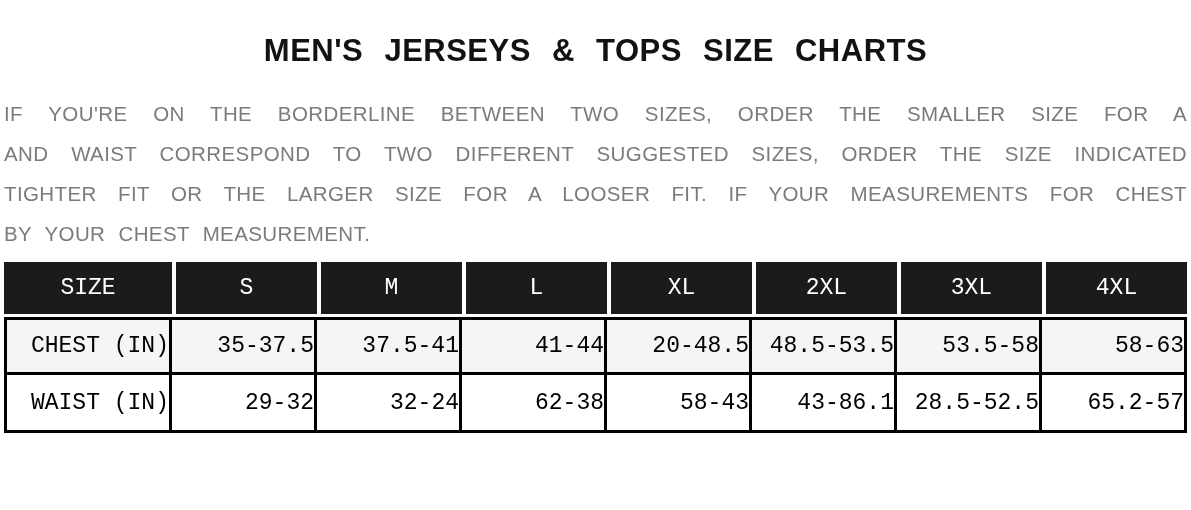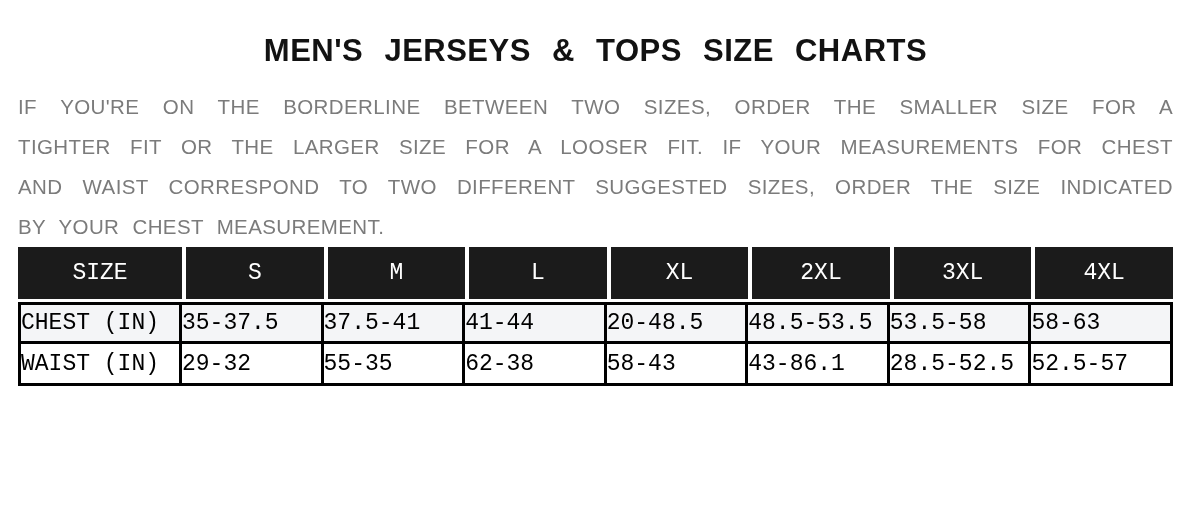--- a/index.html
+++ b/index.html
@@ -13,54 +13,54 @@
     --page-bg:#ffffff;
   }
   *{box-sizing:border-box;}
   html,body{margin:0;padding:0;background:var(--page-bg);}
   body{
     width:1191px;height:510px;
     font-family:"Liberation Sans",sans-serif;
     color:var(--body-text);
     overflow:hidden;
   }
-  .page{padding:0 18px;}
+  .page{padding:0 4px;}
   .page-title{
     margin:34px 0 0 0;
     text-align:center;
     font-size:31px;
     font-weight:bold;
     letter-spacing:0.5px;
     word-spacing:12px;
     color:#121212;
     line-height:1.1;
     font-family:"Liberation Sans",sans-serif;
   }
   .intro{
-    margin-top:19px;
+    margin-top:26px;
     font-size:20.5px;
     color:var(--intro-text);
     letter-spacing:0.4px;
     word-spacing:2px;
   }
   .intro-line{
     height:40px;
     line-height:40px;
     text-align:justify;
     text-align-last:justify;
     white-space:normal;
   }
   .intro-line.last{
     text-align:right;
     text-align-last:left;
     word-spacing:7px;
   }
   .size-table{
     width:100%;
-    margin-top:0px;
+    margin-top:8px;
     border-collapse:separate;
     border-spacing:0;
     table-layout:fixed;
     font-family:"Liberation Mono",monospace;
     font-size:23px;
   }
   .size-table thead th{
     background:var(--header-bg);
     color:var(--header-text);
     font-weight:normal;
@@ -70,22 +70,22 @@
     border-left:4px solid #ffffff;
     border-bottom:3px solid #ffffff;
     padding:0;
   }
   .size-table thead th:first-child{
     border-left:none;
     width:14.2%;
   }
   .size-table tbody th,
   .size-table tbody td{
-    height:42px;
-    text-align:left;
+    height:58px;
+    text-align:right;
     vertical-align:middle;
     font-weight:normal;
     padding:0;
     border-right:3px solid var(--border-color);
     border-bottom:3px solid var(--border-color);
   }
   .size-table tbody tr > *:first-child{
     border-left:3px solid var(--border-color);
   }
   .size-table tbody tr:first-child > *{
@@ -96,22 +96,22 @@
 </style>
 </head>
 <body>
 
 <div class="page">
 
   <h1 class="page-title">MEN'S JERSEYS &amp; TOPS SIZE CHARTS</h1>
 
   <div class="intro">
       <div class="intro-line">IF YOU'RE ON THE BORDERLINE BETWEEN TWO SIZES, ORDER THE SMALLER SIZE FOR A</div>
+      <div class="intro-line">AND WAIST CORRESPOND TO TWO DIFFERENT SUGGESTED SIZES, ORDER THE SIZE INDICATED</div>
       <div class="intro-line">TIGHTER FIT OR THE LARGER SIZE FOR A LOOSER FIT. IF YOUR MEASUREMENTS FOR CHEST</div>
-      <div class="intro-line">AND WAIST CORRESPOND TO TWO DIFFERENT SUGGESTED SIZES, ORDER THE SIZE INDICATED</div>
       <div class="intro-line last">BY YOUR CHEST MEASUREMENT.</div>
     </div>
 
   <table class="size-table">
     <thead>
       <tr>
           <th>SIZE</th>
           <th>S</th>
           <th>M</th>
           <th>L</th>
@@ -128,23 +128,23 @@
           <td>37.5-41</td>
           <td>41-44</td>
           <td>20-48.5</td>
           <td>48.5-53.5</td>
           <td>53.5-58</td>
           <td>58-63</td>
         </tr>
         <tr class="plain">
           <th>WAIST (IN)</th>
           <td>29-32</td>
-          <td>55-35</td>
+          <td>32-24</td>
           <td>62-38</td>
           <td>58-43</td>
           <td>43-86.1</td>
           <td>28.5-52.5</td>
-          <td>52.5-57</td>
+          <td>65.2-57</td>
         </tr>
       </tbody>
   </table>
 
 </div>
 
 </body></html>

